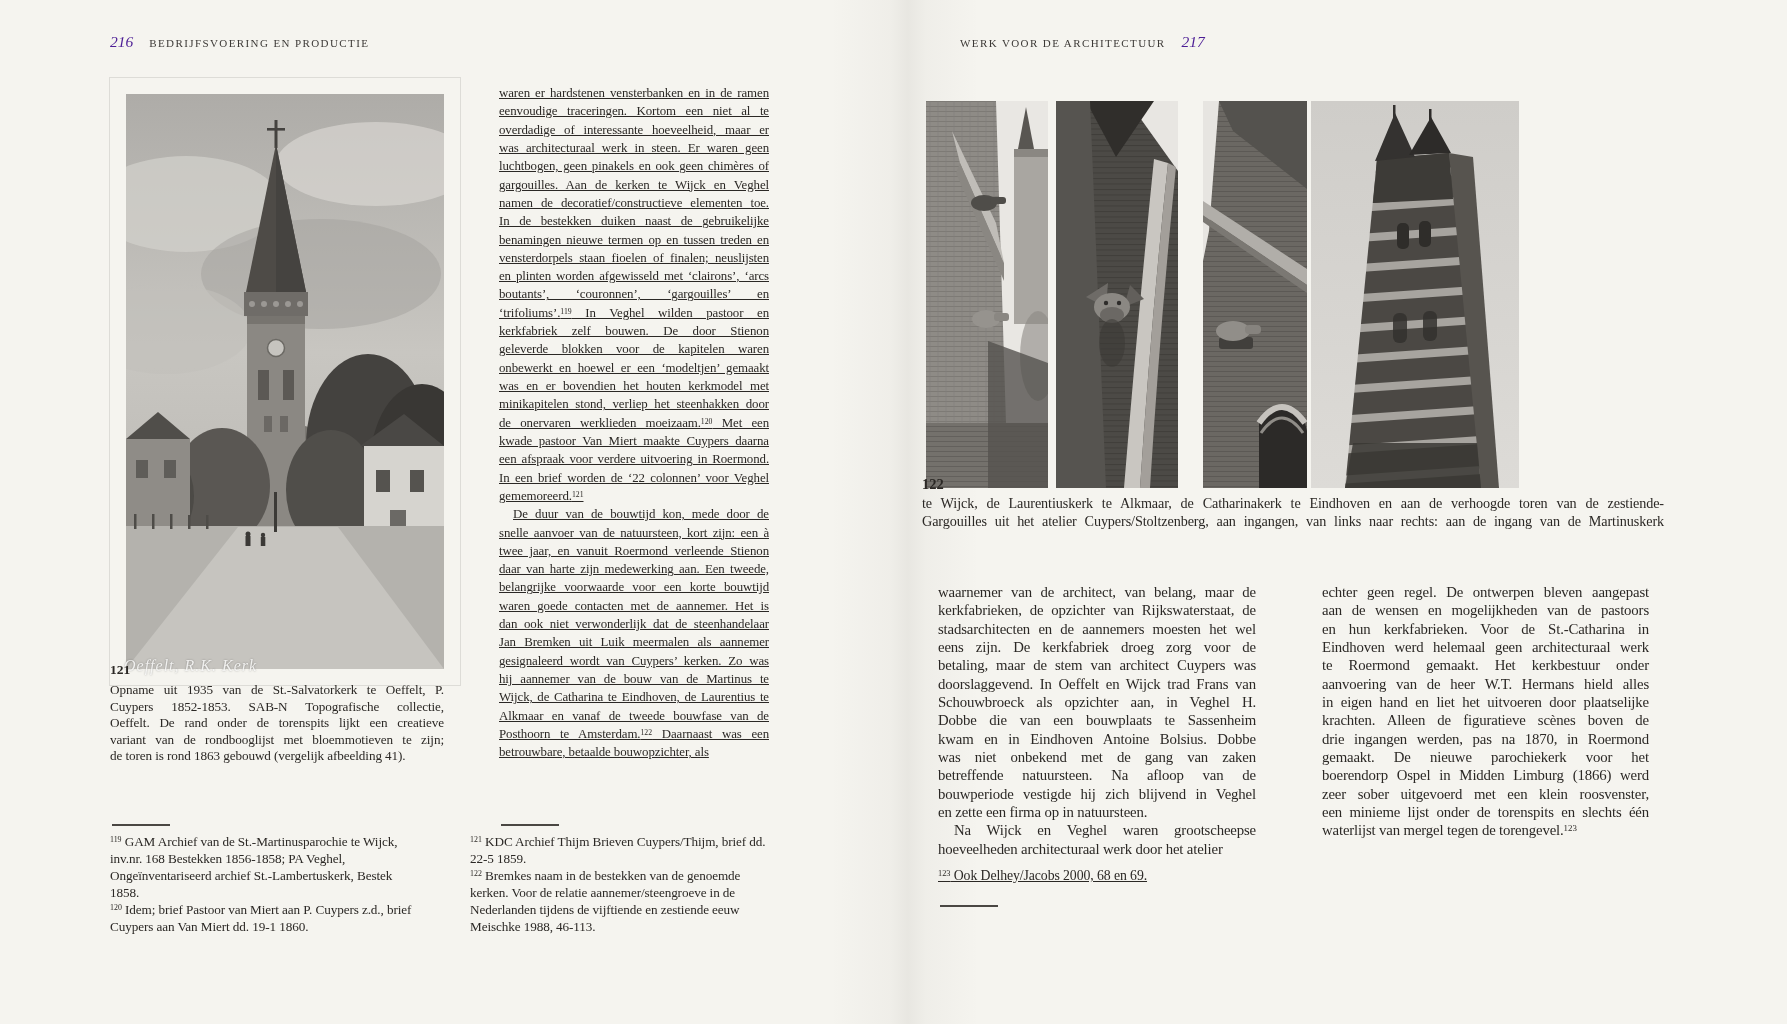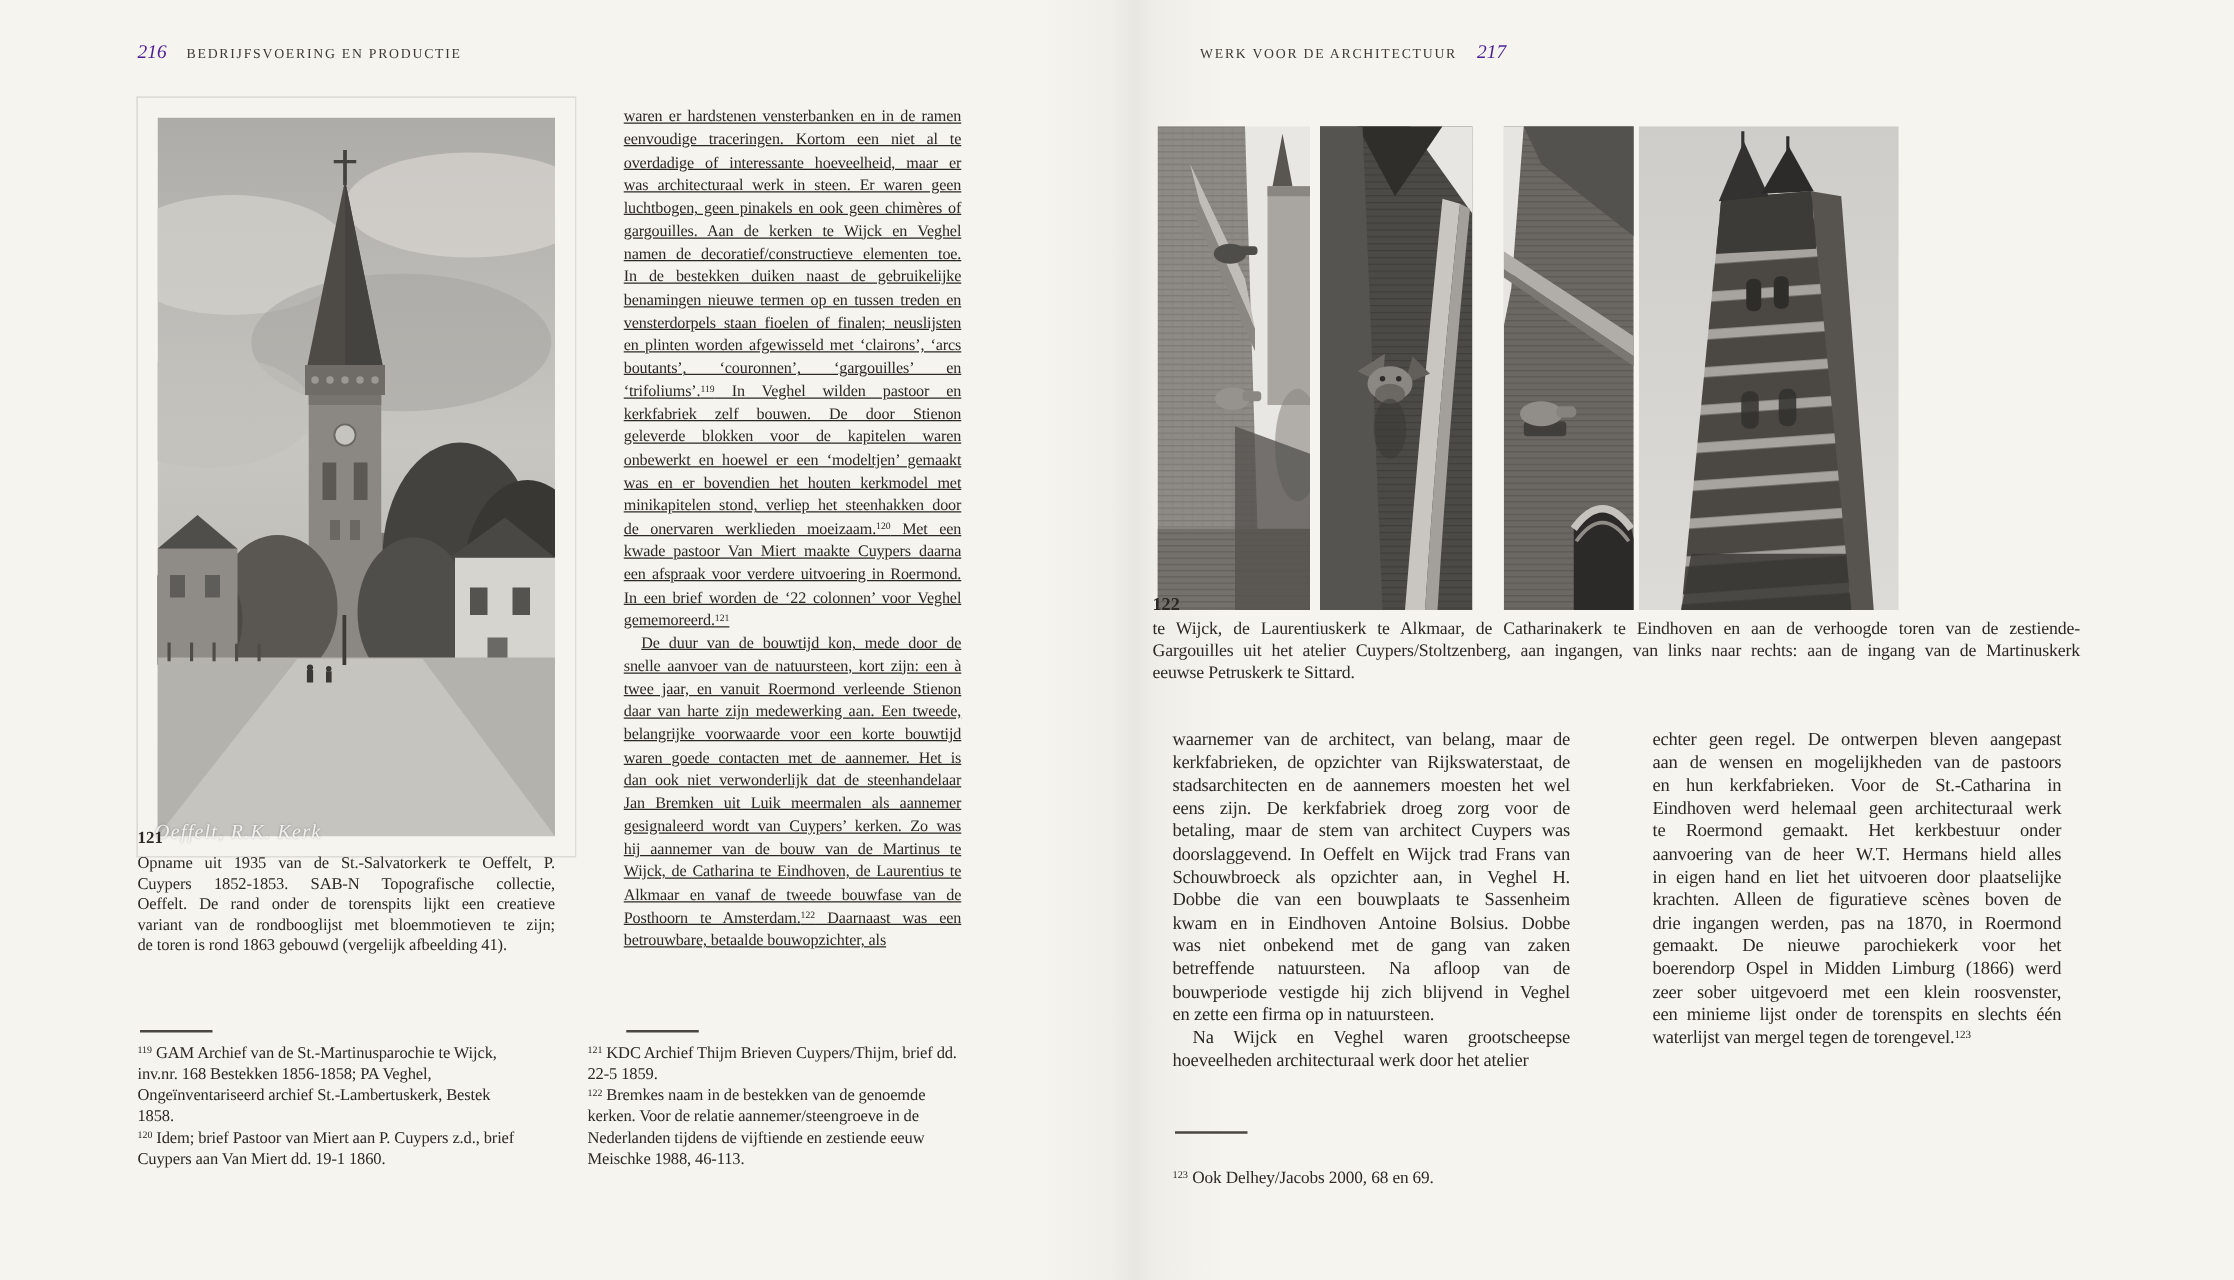--- a/index.html
+++ b/index.html
@@ -64,21 +64,21 @@
   .col-r .ln.ind{text-indent:16px;}
 
   .fn-rule{position:absolute;width:58px;height:1.5px;background:#4a4743;}
   .fnr-1{left:112px;top:824px;}
   .fnr-2{left:501px;top:824px;}
   .fnr-3{left:940px;top:905px;}
   .fn{font-size:13.2px;line-height:16.9px;letter-spacing:-.1px;}
   .fn .ln{text-align:left;text-align-last:left;}
   .fn-l{left:110px;top:834px;width:342px;}
   .fn-m{left:470px;top:834px;width:346px;}
-  .fn-r{left:938px;top:934px;width:330px;font-size:13.8px;}
+  .fn-r{left:938px;top:868px;width:330px;font-size:13.8px;text-decoration:underline;}
 </style>
 </head>
 <body>
 
 <div class="spread">
   <div class="gutter"></div>
 
   <section>
     <div class="runhead-wrap rh-left">
       <span class="pagenum">216</span><span class="runtitle">BEDRIJFSVOERING EN PRODUCTIE</span>
@@ -334,21 +334,20 @@
         <rect x="82" y="212" width="14" height="30" rx="6" fill="#33312e" opacity=".85"></rect>
         <rect x="112" y="210" width="14" height="30" rx="6" fill="#33312e" opacity=".85"></rect>
         <polygon points="42,342 166,342 170,387 34,387" fill="#3a3834" opacity=".85"></polygon>
       </svg>
     </figure>
 
     <div class="abs capnum capnum-r capnum-r-pos">122</div>
     <div class="abs cap-r">
         <div class="ln">te Wijck, de Laurentiuskerk te Alkmaar, de Catharinakerk te Eindhoven en aan de verhoogde toren van de zestiende-</div>
         <div class="ln">Gargouilles uit het atelier Cuypers/Stoltzenberg, aan ingangen, van links naar rechts: aan de ingang van de Martinuskerk</div>
-        <div class="ln end">eeuwse Petruskerk te Sittard.</div>
       </div>
 
     <div class="abs col-r col-r1">
         <div class="ln">waarnemer van de architect, van belang, maar de</div>
         <div class="ln">kerkfabrieken, de opzichter van Rijkswaterstaat, de</div>
         <div class="ln">stadsarchitecten en de aannemers moesten het wel</div>
         <div class="ln">eens zijn. De kerkfabriek droeg zorg voor de</div>
         <div class="ln">betaling, maar de stem van architect Cuypers was</div>
         <div class="ln">doorslaggevend. In Oeffelt en Wijck trad Frans van</div>
         <div class="ln">Schouwbroeck als opzichter aan, in Veghel H.</div>

